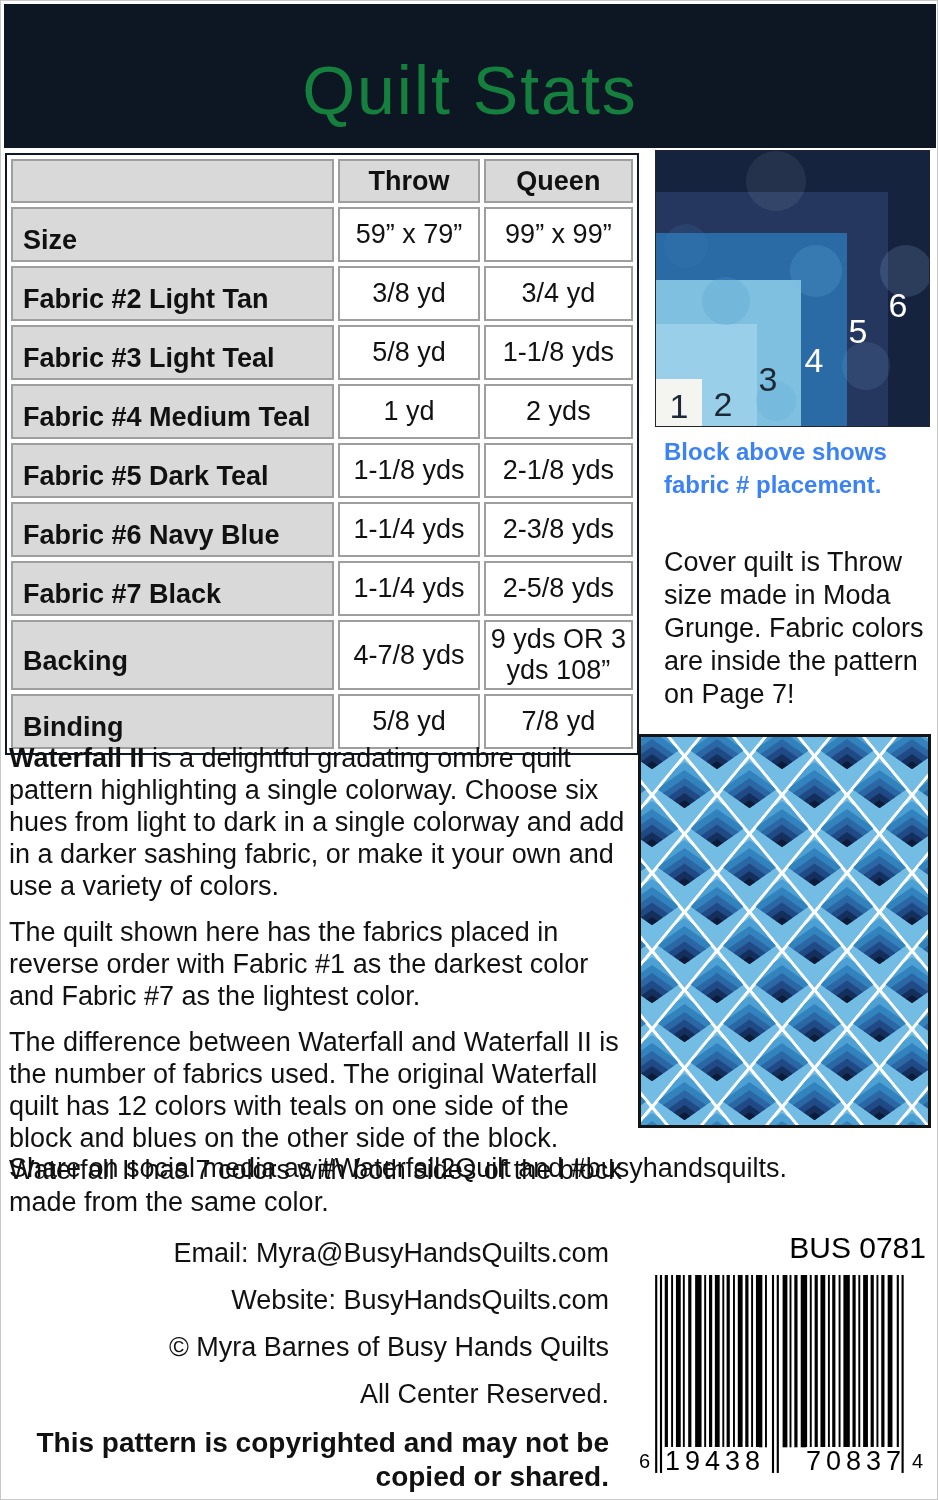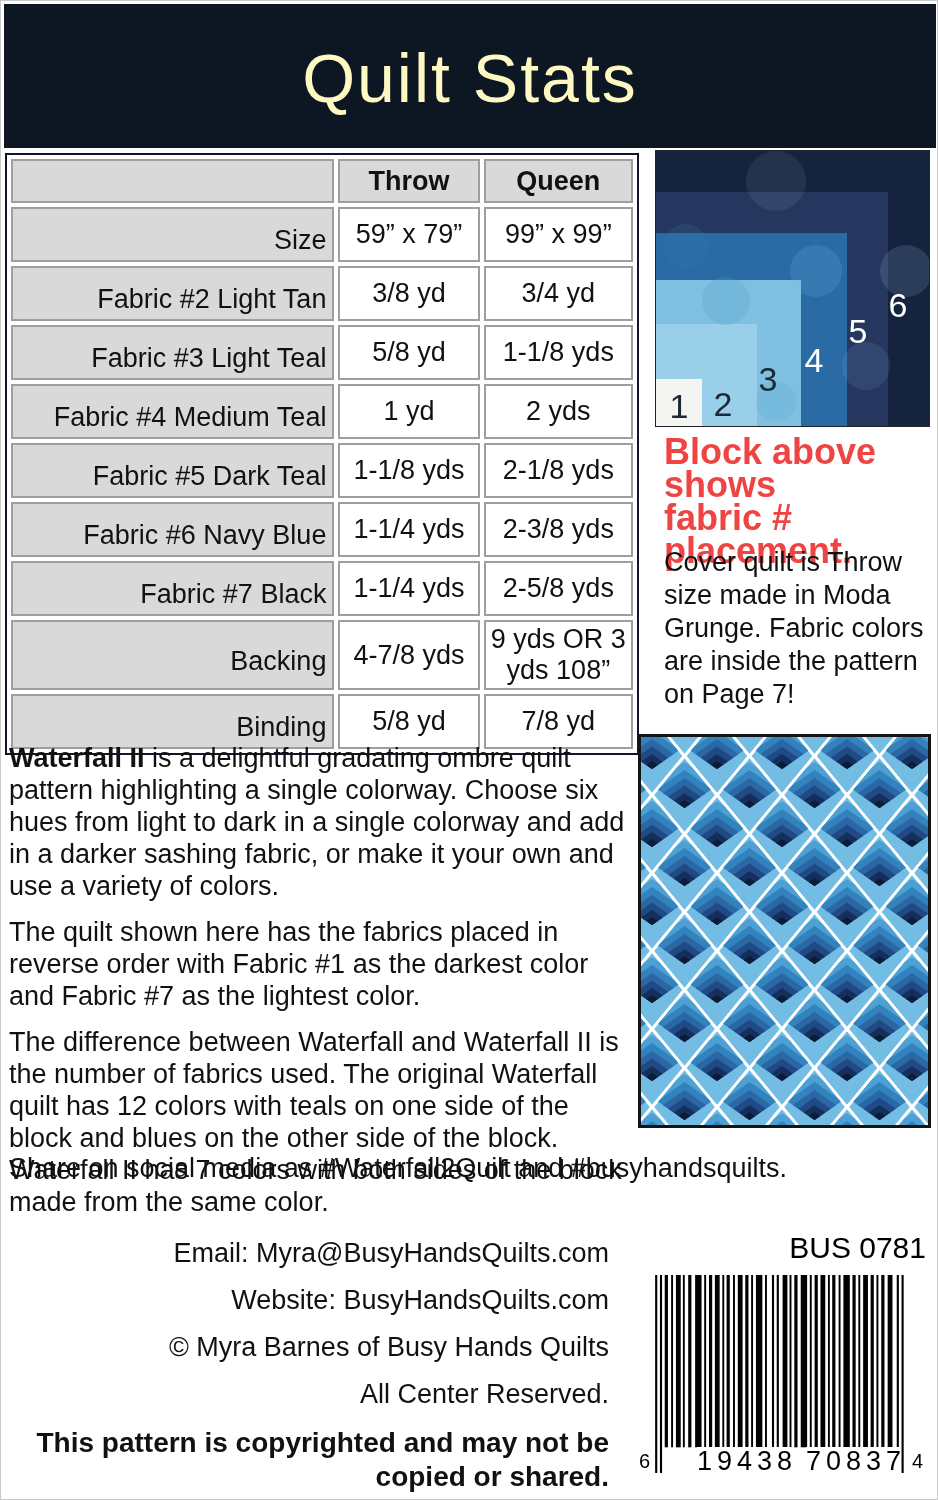--- a/index.html
+++ b/index.html
@@ -1,34 +1,34 @@
 <!DOCTYPE html>
 <html><head>
 <meta charset="utf-8">
 <style>
   html,body{margin:0;padding:0;background:#fff;}
   .page{position:relative;width:938px;height:1500px;background:#fff;
         font-family:"Liberation Sans",sans-serif;color:#111;overflow:hidden;
         border:1px solid #c9c9c9;box-sizing:border-box;}
   
   .banner{position:absolute;left:3px;top:3px;width:932px;height:144px;background:#0d1723;}
-  .banner h1{margin:0;height:144px;line-height:148px;text-align:center;color:#fef9c3;
+  .banner h1{margin:12px;height:144px;line-height:148px;text-align:center;color:#15803d;
              font-size:68px;font-weight:400;letter-spacing:2px;}
   
   .stats-table{position:absolute;left:4px;top:152px;width:634px;border-collapse:separate;
                border-spacing:4px;background:#fff;border:2px solid #0f172a;}
   .stats-table th,.stats-table td{border:2px solid #9e9e9e;font-size:27px;box-sizing:border-box;}
   .stats-table th{background:#d9d9d9;font-weight:bold;height:44px;}
-  .stats-table td.lbl{background:#d9d9d9;font-weight:normal;text-align:right;padding:16px 6px 4px 10px;width:326px;height:48px;}
+  .stats-table td.lbl{background:#d9d9d9;font-weight:bold;text-align:left;padding:16px 6px 4px 10px;width:326px;height:48px;}
   .stats-table td.val{background:#fff;text-align:center;font-weight:400;padding:2px 4px;}
   .col-throw{width:142px;} .col-queen{width:150px;}
   
   .block-figure{position:absolute;left:655px;top:150px;width:275px;}
   .block-figure svg{display:block;outline:1px solid #20252b;}
-  .block-caption{margin:9px 0 0 8px;font-size:36px;font-weight:bold;line-height:33px;color:#ef4444;}
+  .block-caption{margin:9px 0 0 8px;font-size:24px;font-weight:bold;line-height:33px;color:#3b82f6;}
   
   .cover-note{position:absolute;left:663px;top:545px;width:268px;font-size:27px;line-height:33px;}
   
   .body-text{position:absolute;left:8px;top:741px;width:624px;font-size:27px;line-height:32px;}
   .body-text p{margin:0 0 14px 0;}
   .share-line{position:absolute;left:8px;top:1152px;width:920px;font-size:27px;}
   
   .quilt-figure{position:absolute;left:637px;top:733px;width:287px;height:388px;border:3px solid #141414;}
   .quilt-figure svg{display:block;}
   
@@ -37,21 +37,21 @@
   .contact .bold{font-weight:bold;font-size:28px;line-height:34px;margin-top:8px;}
   
   .barcode-panel{position:absolute;left:640px;top:1230px;width:285px;}
   .sku{font-size:30px;text-align:right;margin:0 0 10px 0;color:#000;}
   .bars-wrap{position:relative;width:256px;height:200px;margin-left:12px;}
   .bars-wrap svg{display:block;}
   .bc-digit{position:absolute;bottom:2px;font-size:20px;color:#000;background:#fff;padding:0 2px;}
   .bc-d-left{left:-16px;} .bc-d-right{right:-16px;}
   .bc-group{position:absolute;bottom:0;height:28px;background:#fff;font-size:27px;
             letter-spacing:5px;text-align:center;line-height:28px;color:#000;}
-  .bc-g1{left:12px;width:94px;margin-left:32px;} .bc-g2{left:132px;width:94px;margin-left:21px;}
+  .bc-g1{left:12px;width:94px;} .bc-g2{left:132px;width:94px;margin-left:21px;}
 </style>
 </head>
 <body>
 
 <div class="page">
 
   <header class="banner">
     <h1>Quilt Stats</h1>
   </header>
 

